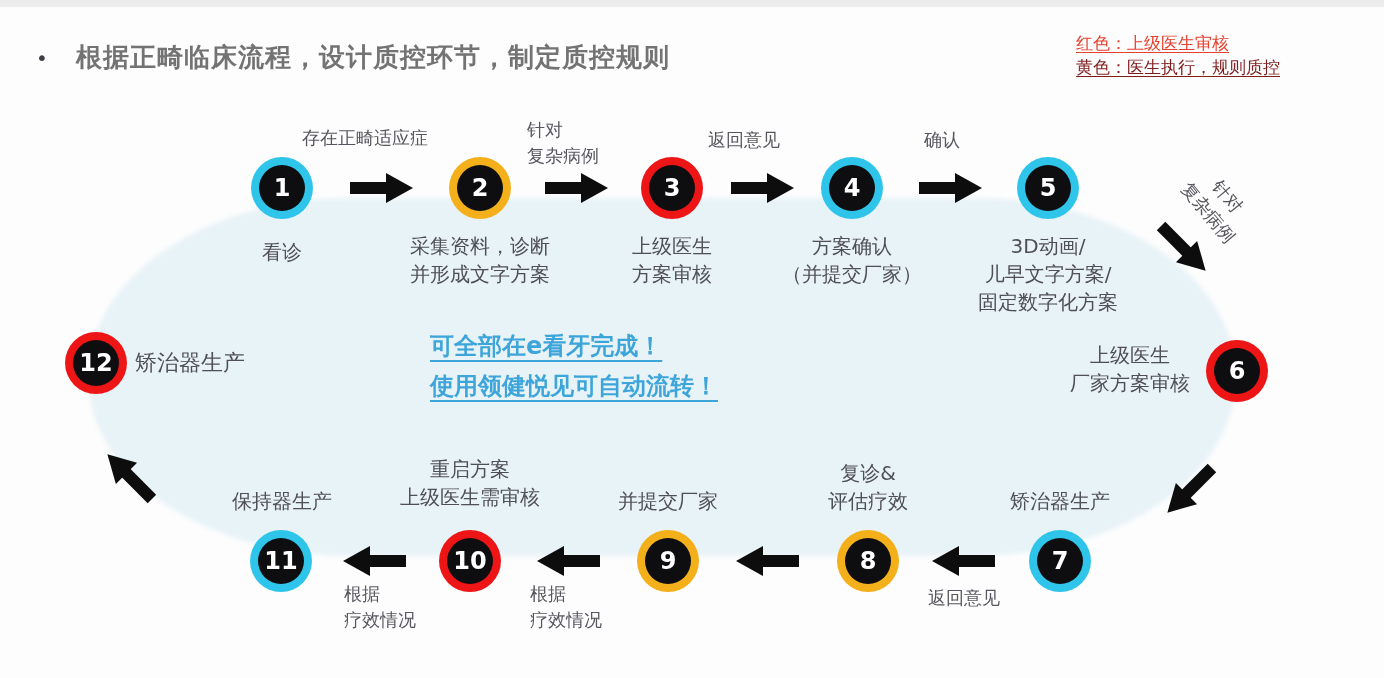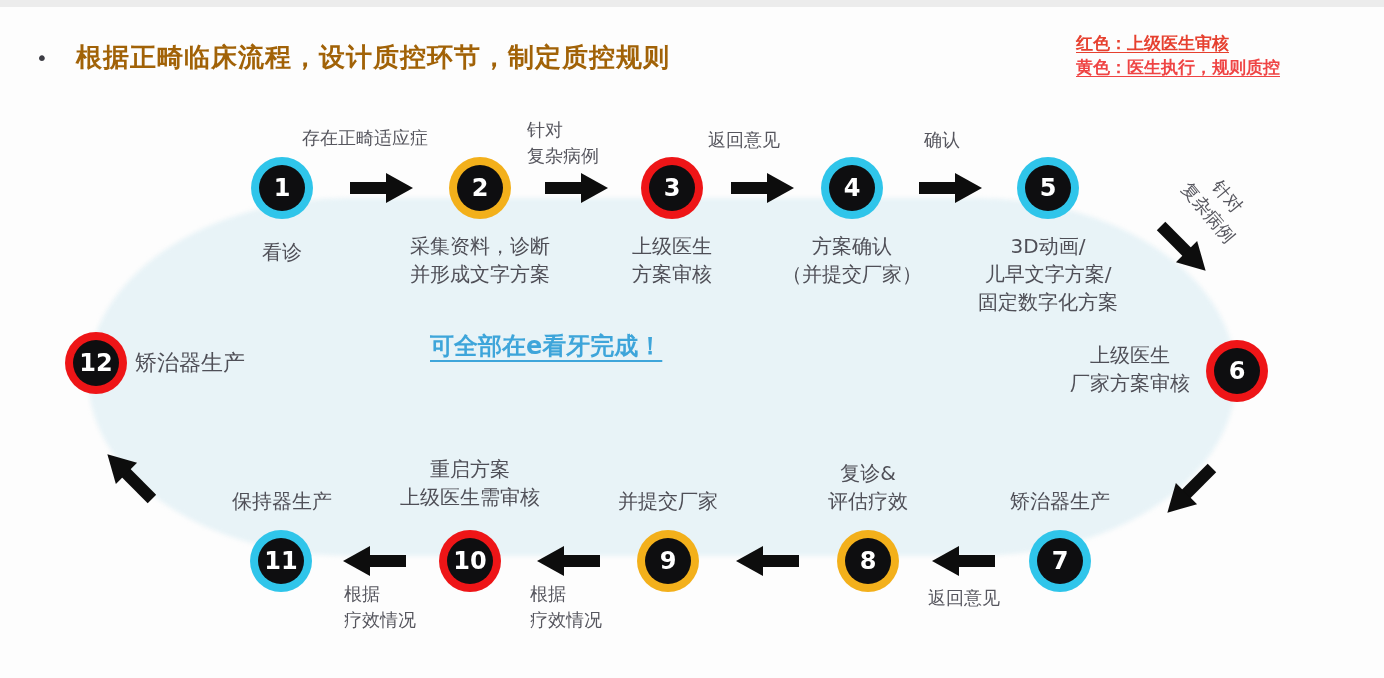--- a/index.html
+++ b/index.html
@@ -4,27 +4,27 @@
 <style>
   html,body{margin:0;padding:0;background:#ffffff;}
   .slide{
     position:relative;width:1384px;height:678px;overflow:hidden;
     background:#fdfdfd;font-family:"DejaVu Sans",sans-serif;
   }
   .top-strip{position:absolute;left:0;top:0;width:1384px;height:7px;background:#ececec;}
   .title-bullet{position:absolute;left:36px;top:46px;font-size:20px;color:#3c3c44;}
   .page-title{
     position:absolute;left:76px;top:40px;font-size:26px;font-weight:bold;
-    color:#a16207;letter-spacing:1px;
+    color:#737373;letter-spacing:1px;
   }
   .legend{
-    position:absolute;left:1076px;top:31px;font-size:17px;font-weight:bold;line-height:24px;
+    position:absolute;left:1076px;top:31px;font-size:17px;font-weight:normal;line-height:24px;
   }
   .legend-red{color:#e6402f;text-decoration:underline;text-underline-offset:3px;}
-  .legend-yellow{color:#ef4444;text-decoration:underline;text-underline-offset:3px;}
+  .legend-yellow{color:#7f1d1d;text-decoration:underline;text-underline-offset:3px;}
   .cycle-ellipse{
     position:absolute;left:88px;top:198px;width:1148px;height:358px;
     background:#e8f3f7;border-radius:260px / 179px;filter:blur(2px);
   }
   .node{
     position:absolute;width:62px;height:62px;border-radius:50%;
     display:flex;align-items:center;justify-content:center;
   }
   .ring-cyan{background:#2fc5ea;}
   .ring-yellow{background:#f3b01b;}
@@ -191,14 +191,15 @@
   <div class="elabel rotated" style="left:1150px;top:178px">针对
 复杂病例</div>
   <div class="elabel" style="left:928px;top:585px;width:130px">返回意见</div>
   <div class="elabel" style="left:530px;top:581px;width:130px">根据
 疗效情况</div>
   <div class="elabel" style="left:344px;top:581px;width:130px">根据
 疗效情况</div>
 
   <div class="center-note">
     <span class="note-line">可全部在e看牙完成！</span>
+    <span class="note-line">使用领健悦见可自动流转！</span>
   </div>
 </div>
 
 </body></html>

